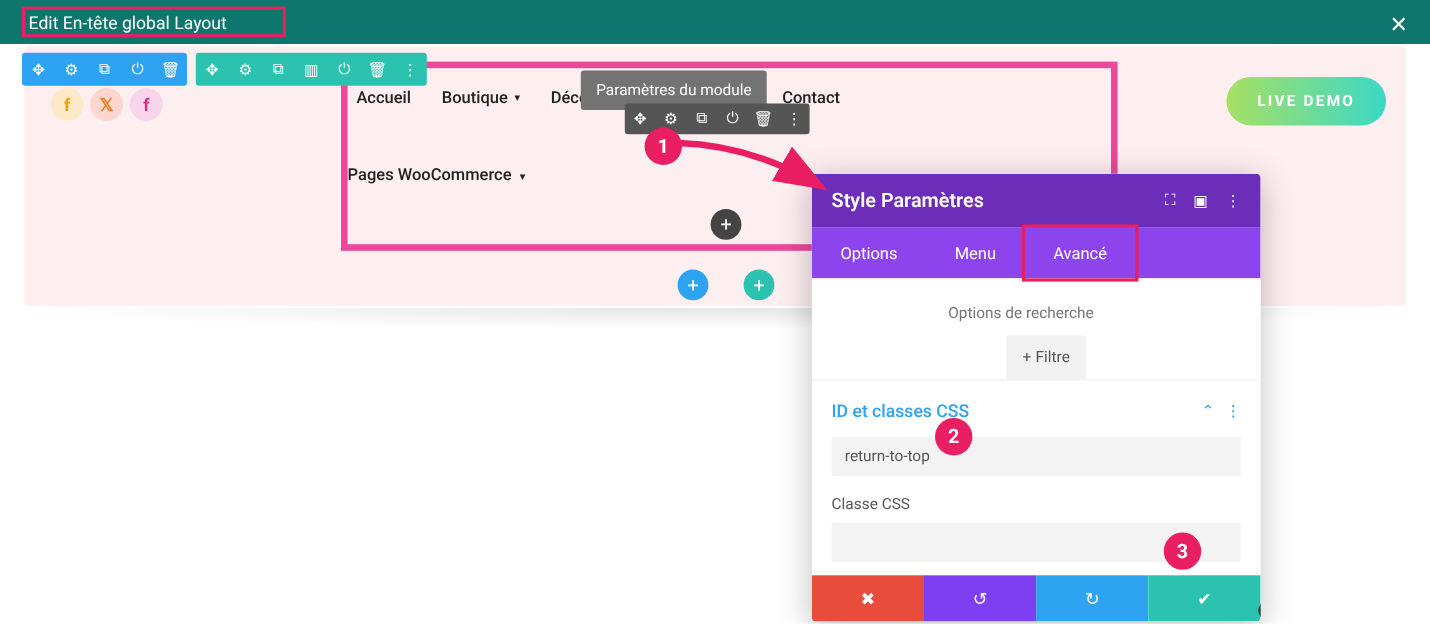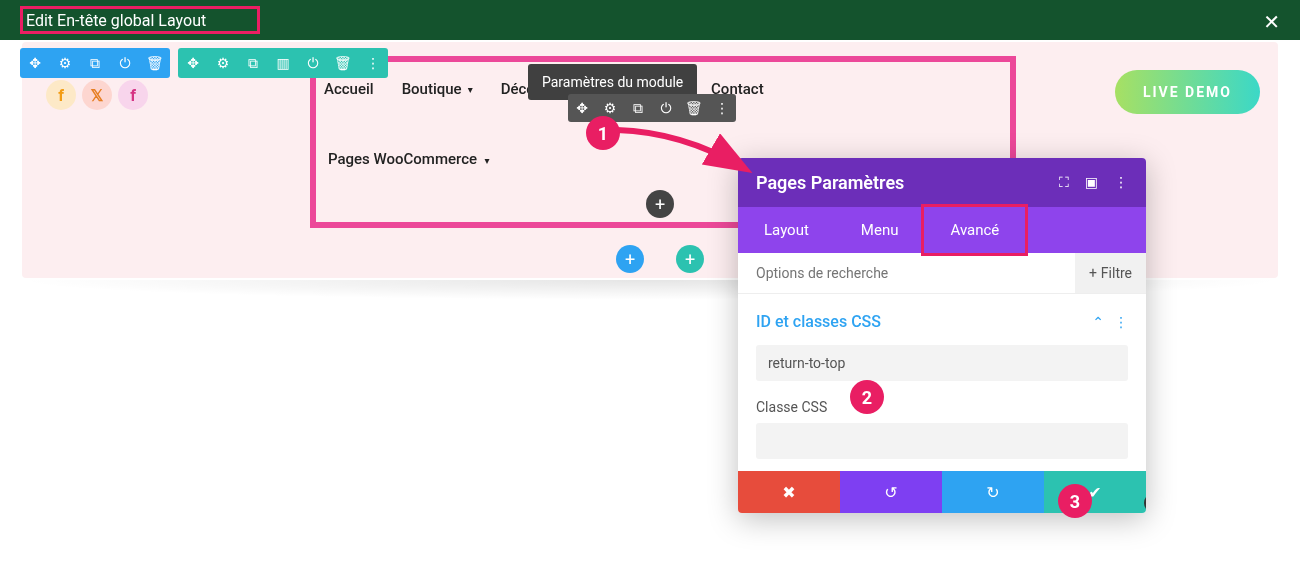--- a/index.html
+++ b/index.html
@@ -1,49 +1,49 @@
 <!DOCTYPE html>
 <html><head>
 <meta charset="utf-8">
 <style>
 * { box-sizing: border-box; margin: 0; padding: 0; font-family: -apple-system, BlinkMacSystemFont, "Segoe UI", Roboto, sans-serif; }
 body { background: #fff; width: 1300px; height: 567px; position: relative; overflow: hidden; }
 
-.topbar { background: #14532d; height: 40px; display: flex; align-items: center; padding: 0 20px; position: relative; }
+.topbar { background: #0f766e; height: 40px; display: flex; align-items: center; padding: 0 20px; position: relative; }
 .topbar-title { color: #fff; font-size: 16px; padding: 2px 6px; }
 .title-hl { position: absolute; top: 6px; left: 20px; width: 240px; height: 28px; border: 3px solid #e91e63; pointer-events: none; z-index: 5; }
 
 .close-x { position: absolute; right: 20px; top: 10px; color: #fff; font-size: 20px; cursor: pointer; }
 
 .toolbar-wrap { display: flex; margin-top: 8px; margin-left: 20px; gap: 8px; position: relative; z-index: 3; }
 .toolbar { display: flex; background: #2cc2b0; border-radius: 3px; overflow: hidden; }
 .toolbar.blue { background: #2ea3f2; }
 .toolbar-btn { width: 30px; height: 30px; display: flex; align-items: center; justify-content: center; color: #fff; font-size: 14px; cursor: pointer; }
 
 .canvas { position: absolute; top: 42px; left: 22px; right: 22px; height: 236px; background: #fdeef0; border-radius: 4px; }
 
 .section-box { position: absolute; top: 14px; left: 288px; width: 706px; height: 172px; border: 6px solid #ec4899; }
 .nav-row { display: flex; align-items: center; gap: 28px; padding: 18px 0 0 8px; font-size: 15px; color: #222; font-weight: 500; }
 .nav-item { display: flex; align-items: center; gap: 6px; cursor: pointer; }
 .chev { font-size: 10px; }
-.nav-row2 { padding: 52px 0 0 12px; display: flex; align-items: center; gap: 10px; font-size: 15px; color: #222; font-weight: 500; }
+.nav-row2 { padding: 52px 0 0 0; display: flex; align-items: center; gap: 10px; font-size: 15px; color: #222; font-weight: 500; }
 
 .social { position: absolute; top: 38px; left: 24px; display: flex; gap: 6px; }
 .social span { width: 30px; height: 30px; border-radius: 50%; display: flex; align-items: center; justify-content: center; font-weight: bold; font-size: 16px; color: #f39c12; background: #fde9c7; }
 .social span:nth-child(2){ background:#fdd6d0; color:#e67e22;}
 .social span:nth-child(3){ background:#f8d5ec; color:#d63384;}
 
 .live-demo { position: absolute; top: 28px; right: 18px; padding: 14px 28px; border-radius: 40px; background: linear-gradient(90deg,#a7e063,#3bd8c7); color: #fff; font-weight: 700; letter-spacing: 2px; font-size: 14px; }
 
 .add-circle { width: 28px; height: 28px; border-radius: 50%; display: flex; align-items: center; justify-content: center; color: #fff; font-size: 18px; position: absolute; cursor: pointer; }
 .add-dark { background: #444; top: 128px; left: 330px; }
 .add-blue { background: #2ea3f2; top: 183px; left: 300px; }
 .add-teal { background: #2cc2b0; top: 183px; left: 360px; }
 
-.tooltip { position: absolute; top: 64px; left: 528px; background: #404040; color: #fff; padding: 10px 14px; font-size: 14px; border-radius: 3px; z-index: 4; }
+.tooltip { position: absolute; top: 64px; left: 528px; background: #737373; color: #fff; padding: 10px 14px; font-size: 14px; border-radius: 3px; z-index: 4; }
 
 .module-toolbar { position: absolute; top: 94px; left: 568px; display: flex; background: #555; border-radius: 3px; z-index: 4; }
 .module-toolbar .toolbar-btn { width: 28px; height: 28px; }
 
 .marker { position: absolute; width: 34px; height: 34px; border-radius: 50%; background: #e91e63; color: #fff; display: flex; align-items: center; justify-content: center; font-weight: bold; font-size: 18px; z-index: 10; }
 .m1 { top: 116px; left: 586px; }
 .m2 { top: 380px; left: 850px; }
 .m3 { top: 484px; left: 1058px; }
 
 .arrow { position: absolute; top: 122px; left: 612px; z-index: 9; }
@@ -52,21 +52,21 @@
 .panel-hd { background: #6c2eb9; color: #fff; padding: 14px 18px; display: flex; align-items: center; justify-content: space-between; }
 .panel-hd-title { font-size: 18px; font-weight: 600; }
 .panel-hd-icons { display: flex; gap: 16px; }
 .panel-hd-icons span { cursor: pointer; font-size: 14px; }
 
 .tabs { background: #8e44ec; display: flex; color: #fff; }
 .tab { padding: 14px 26px; font-size: 15px; cursor: pointer; }
 .tab.active-hl { position: relative; }
 .tab-hl-box { position: absolute; border: 3px solid #e91e63; top: -3px; left: -3px; right: -3px; bottom: -3px; pointer-events: none; }
 
-.search-row { display: flex; align-items: center; justify-content: space-between; padding: 0 0 0 18px; background: #fff; border-bottom: 1px solid #eee; }
+.search-row { display: flex; align-items: center; justify-content: space-between; padding: 12px 0 0 18px; background: #fff; border-bottom: 1px solid #eee; flex-direction: column; }
 .search-row input { border: none; padding: 12px 0; font-size: 14px; flex: 1; outline: none; color: #888; }
 .filter-btn { background: #f1f1f1; padding: 12px 14px; font-size: 14px; color: #555; cursor: pointer; display: flex; align-items: center; gap: 4px; }
 
 .section-hd { display: flex; justify-content: space-between; align-items: center; padding: 18px 18px 8px; }
 .section-hd-title { color: #2ea3f2; font-size: 16px; font-weight: 500; }
 .section-hd-icons { display: flex; gap: 10px; color: #2ea3f2; font-size: 14px; }
 
 .field { padding: 6px 18px 12px; }
 .field label { font-size: 14px; color: #555; display: block; margin-bottom: 8px; }
 .field input { width: 100%; background: #f3f3f3; border: none; padding: 10px 12px; font-size: 14px; border-radius: 3px; color: #555; }
@@ -160,29 +160,29 @@
         <path d="M0,0 L0,6 L8,3 z" fill="#e91e63"></path>
       </marker>
     </defs>
   <path d="M5,8 Q70,10 130,45" stroke="#e91e63" stroke-width="6" fill="none" marker-end="url(#ah)"></path>
 </svg>
 
 <div class="shadow"></div>
 
 <div class="panel">
   <div class="panel-hd">
-    <span class="panel-hd-title">Pages Paramètres</span>
+    <span class="panel-hd-title">Style Paramètres</span>
     <div class="panel-hd-icons">
       <span>⛶</span>
       <span>▣</span>
       <span>⋮</span>
     </div>
   </div>
   <div class="tabs">
-    <div class="tab">Layout</div>
+    <div class="tab">Options</div>
     <div class="tab">Menu</div>
     <div class="tab active-hl">
       <span>Avancé</span>
       <div class="tab-hl-box"></div>
     </div>
   </div>
   <div class="search-row">
     <input placeholder="Options de recherche" style="">
     <div class="filter-btn">
         <span>+</span>

